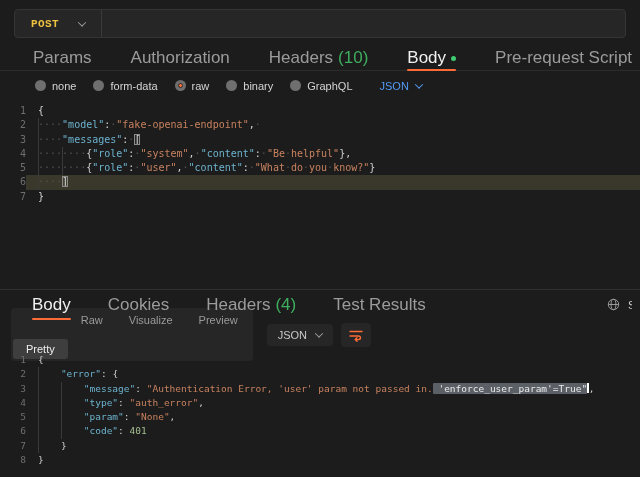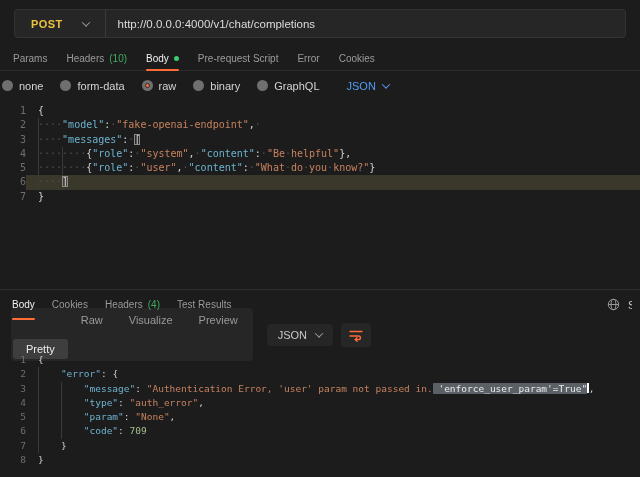--- a/index.html
+++ b/index.html
@@ -6,37 +6,37 @@
   html,body { width:640px; height:477px; overflow:hidden; }
   body {
     background:#1c1c1c; color:#e8e8e8;
     font-family:"Liberation Sans", sans-serif; font-size:11px;
   }
   .chev { width:6px; height:6px; border-right:1.5px solid currentColor; border-bottom:1.5px solid currentColor;
           transform:rotate(45deg) translate(-1px,-1px); display:inline-block; }
 
   
   .topbar { padding:9px 14px 8px 14px; }
-  .urlbar { display:flex; align-items:center; background:#262626; border:1px solid #343434; border-radius:4px; height:29px; }
+  .urlbar { display:flex; align-items:center; background:#262626; border:1px solid #343434; border-radius:4px; height:29px;font-family:Liberation Mono, monospace; }
   .method { color:#edc23f; font-weight:700; font-size:11px; letter-spacing:.4px; padding:0 16px 0 16px;
             display:flex; align-items:center; gap:20px; height:100%; cursor:pointer; }
   .method .chev { color:#9a9a9a; }
   .url-divider { width:1px; height:100%; background:#3a3a3a; }
   .url-text { padding:0 12px; font-size:11.5px; color:#dcdcdc; flex:1; white-space:nowrap; overflow:hidden; }
 
   
   .req-tabs { display:flex; align-items:stretch; gap:19px; padding:0 13px; border-bottom:1px solid #2c2c2c; height:25px; }
-  .tab { position:relative; display:flex; align-items:center; gap:5px; color:#9b9b9b; font-size:10px; cursor:pointer; white-space:nowrap; }
+  .tab { position:relative; display:flex; align-items:center; gap:5px; color:#9b9b9b; font-size:17px; cursor:pointer; white-space:nowrap;margin-left:20px; }
   .tab.active { color:#f0f0f0;align-items:center; }
   .tab.active::after { content:''; position:absolute; left:0; right:0; bottom:-1px; height:2px; background:#ff6c37; border-radius:2px; }
   .tab .count { color:#3fae5f; }
   .unsaved-dot { width:5px; height:5px; border-radius:50%; background:#3ecb71; display:inline-block; }
 
   
-  .body-modes { display:flex; align-items:center; gap:17px; padding:0 2px; height:29px; }
+  .body-modes { display:flex; align-items:center; gap:17px; padding:0 2px; height:29px;margin-left:33px; }
   .mode { display:flex; align-items:center; gap:6px; color:#d4d4d4; font-size:11px; cursor:pointer; }
   .radio { width:11px; height:11px; border-radius:50%; background:#6f6f6f; display:flex; align-items:center; justify-content:center; flex:none; }
   .radio .dot { width:5px; height:5px; border-radius:50%; background:transparent; border:1px solid transparent; }
   .mode.selected .radio .dot { background:#ff6c37; border-color:#2c2c2c; }
   .lang-select { display:flex; align-items:center; gap:7px; color:#539bf5; font-size:11px; margin-left:10px; cursor:pointer; }
 
   
   .editor { font-family:"DejaVu Sans Mono", monospace; overflow:hidden; }
   .req-editor { height:189px; padding-top:4px; font-size:10px; line-height:14.3px; }
   .resp-editor { flex:1; padding-top:3px; font-size:9.5px; line-height:14.3px; }
@@ -68,27 +68,29 @@
 </head>
 <body>
 
 <div class="topbar">
   <div class="urlbar">
     <div class="method">
       <span>POST</span>
       <span class="chev"></span>
     </div>
     <div class="url-divider"></div>
-    <div class="url-text">http://0.0.0.0:4000/v1/chat/completions</div>
   </div>
 </div>
 
 <div class="req-tabs" id="req-tabs">
     <div class="tab">
       <span>Params</span>
+    </div>
+    <div class="tab">
+      <span>Authorization</span>
     </div>
     <div class="tab">
       <span>Headers</span>
       <span class="count">(10)</span>
     </div>
     <div class="tab active">
       <span>Body</span>
       <span class="unsaved-dot"></span>
     </div>
     <div class="tab">
@@ -229,21 +231,21 @@
       <div class="code-line">
         <span class="gutter">4</span>
         <span class="code-body"><span class="guide" style="left: calc(0ch + 12px);"></span><span class="guide" style="left: calc(4ch + 12px);"></span><span class="t-sp">        </span><span class="t-k">"type"</span><span class="t-p">:</span><span class="t-sp"> </span><span class="t-s">"auth_error"</span><span class="t-p">,</span></span>
       </div>
       <div class="code-line">
         <span class="gutter">5</span>
         <span class="code-body"><span class="guide" style="left: calc(0ch + 12px);"></span><span class="guide" style="left: calc(4ch + 12px);"></span><span class="t-sp">        </span><span class="t-k">"param"</span><span class="t-p">:</span><span class="t-sp"> </span><span class="t-s">"None"</span><span class="t-p">,</span></span>
       </div>
       <div class="code-line">
         <span class="gutter">6</span>
-        <span class="code-body"><span class="guide" style="left: calc(0ch + 12px);"></span><span class="guide" style="left: calc(4ch + 12px);"></span><span class="t-sp">        </span><span class="t-k">"code"</span><span class="t-p">:</span><span class="t-sp"> </span><span class="t-n">709</span></span>
+        <span class="code-body"><span class="guide" style="left: calc(0ch + 12px);"></span><span class="guide" style="left: calc(4ch + 12px);"></span><span class="t-sp">        </span><span class="t-k">"code"</span><span class="t-p">:</span><span class="t-sp"> </span><span class="t-n">401</span></span>
       </div>
       <div class="code-line">
         <span class="gutter">7</span>
         <span class="code-body"><span class="guide" style="left: calc(0ch + 12px);"></span><span class="t-sp">    </span><span class="t-p">}</span></span>
       </div>
       <div class="code-line">
         <span class="gutter">8</span>
         <span class="code-body"><span class="t-p">}</span></span>
       </div>
     </div>

